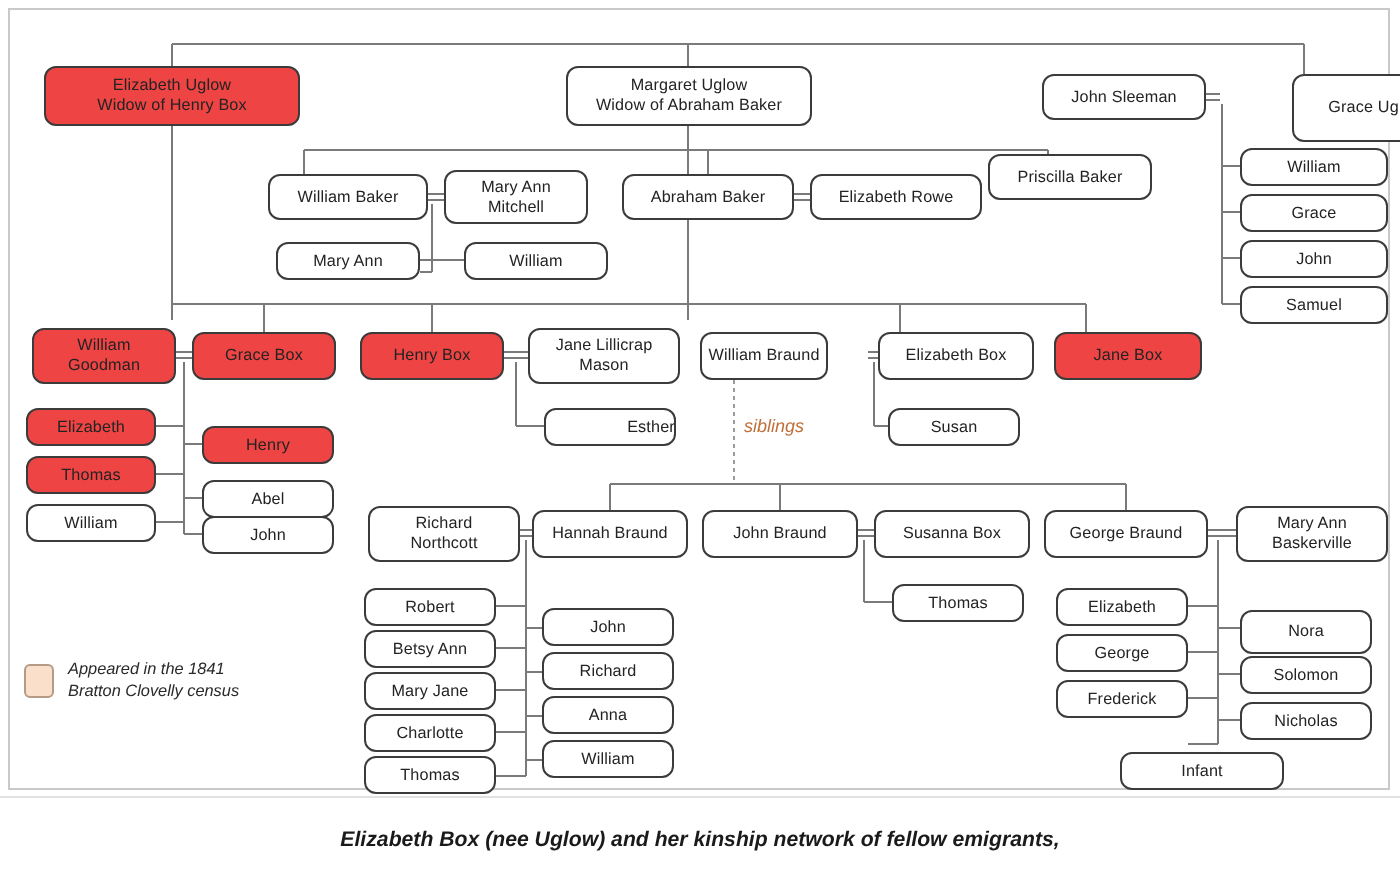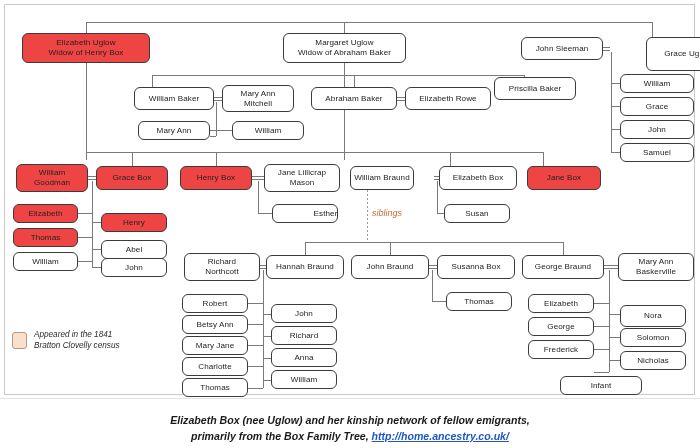--- a/index.html
+++ b/index.html
@@ -295,16 +295,15 @@
   <div class="legend" style="left: 12px; top: 330px;">
     <div class="legend-swatch"></div>
     <div class="legend-text">Appeared in the 1841
 Bratton Clovelly census</div>
   </div>
 
   <div class="caption-sep"></div>
 
   <div class="caption">
     <div>Elizabeth Box (nee Uglow) and her kinship network of fellow emigrants,</div>
-    <div><span>primarily from the Box Family Tree, </span><a href="#">http://home.ancestry.co.uk/</a></div>
   </div>
 
 </div>
 
 </body></html>

